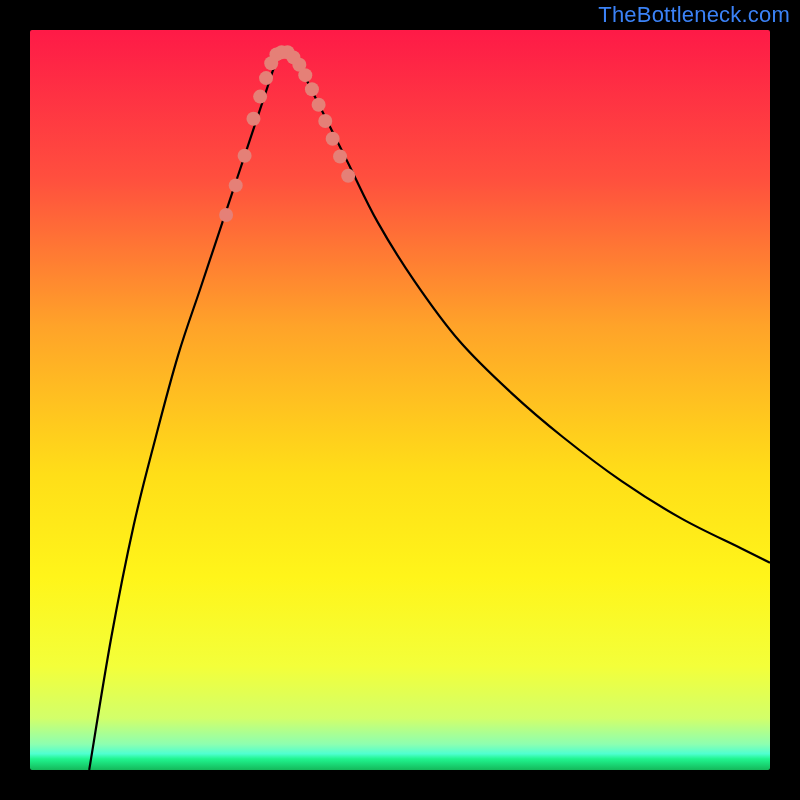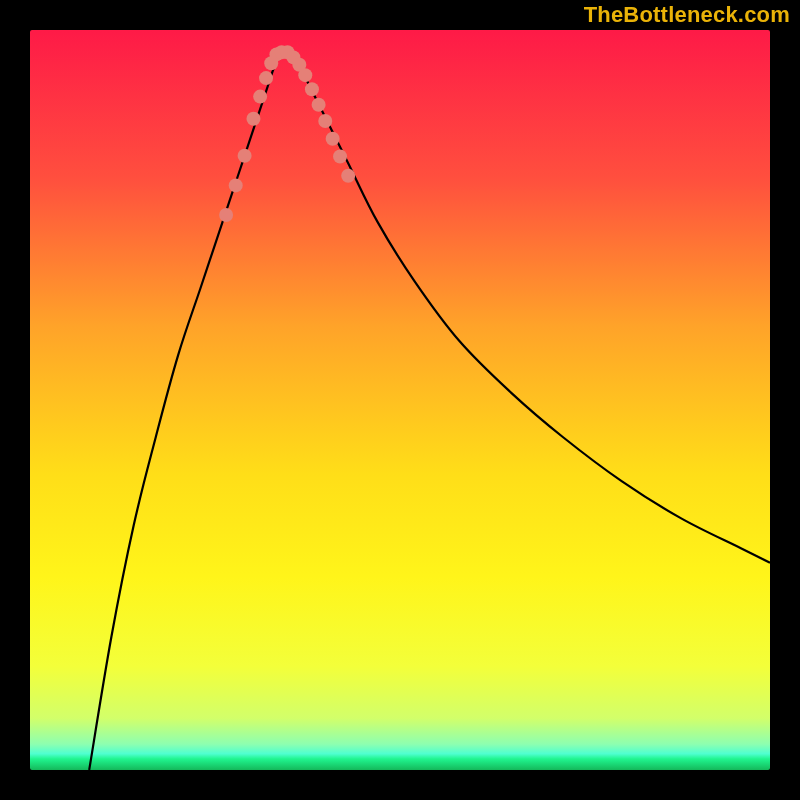--- a/index.html
+++ b/index.html
@@ -14,23 +14,23 @@
   .stage {
     position: relative;
     width: 800px;
     height: 800px;
     background: #000;
   }
   .attribution {
     position: absolute;
     top: 2px;
     right: 10px;
-    color: #eab308;
+    color: #3b82f6;
     font-size: 22px;
-    font-weight: 700;
+    font-weight: 400;
     letter-spacing: 0.2px;
     z-index: 10;
   }
   .plot {
     position: absolute;
     left: 30px;
     top: 30px;
     width: 740px;
     height: 740px;
     border-radius: 2px;

